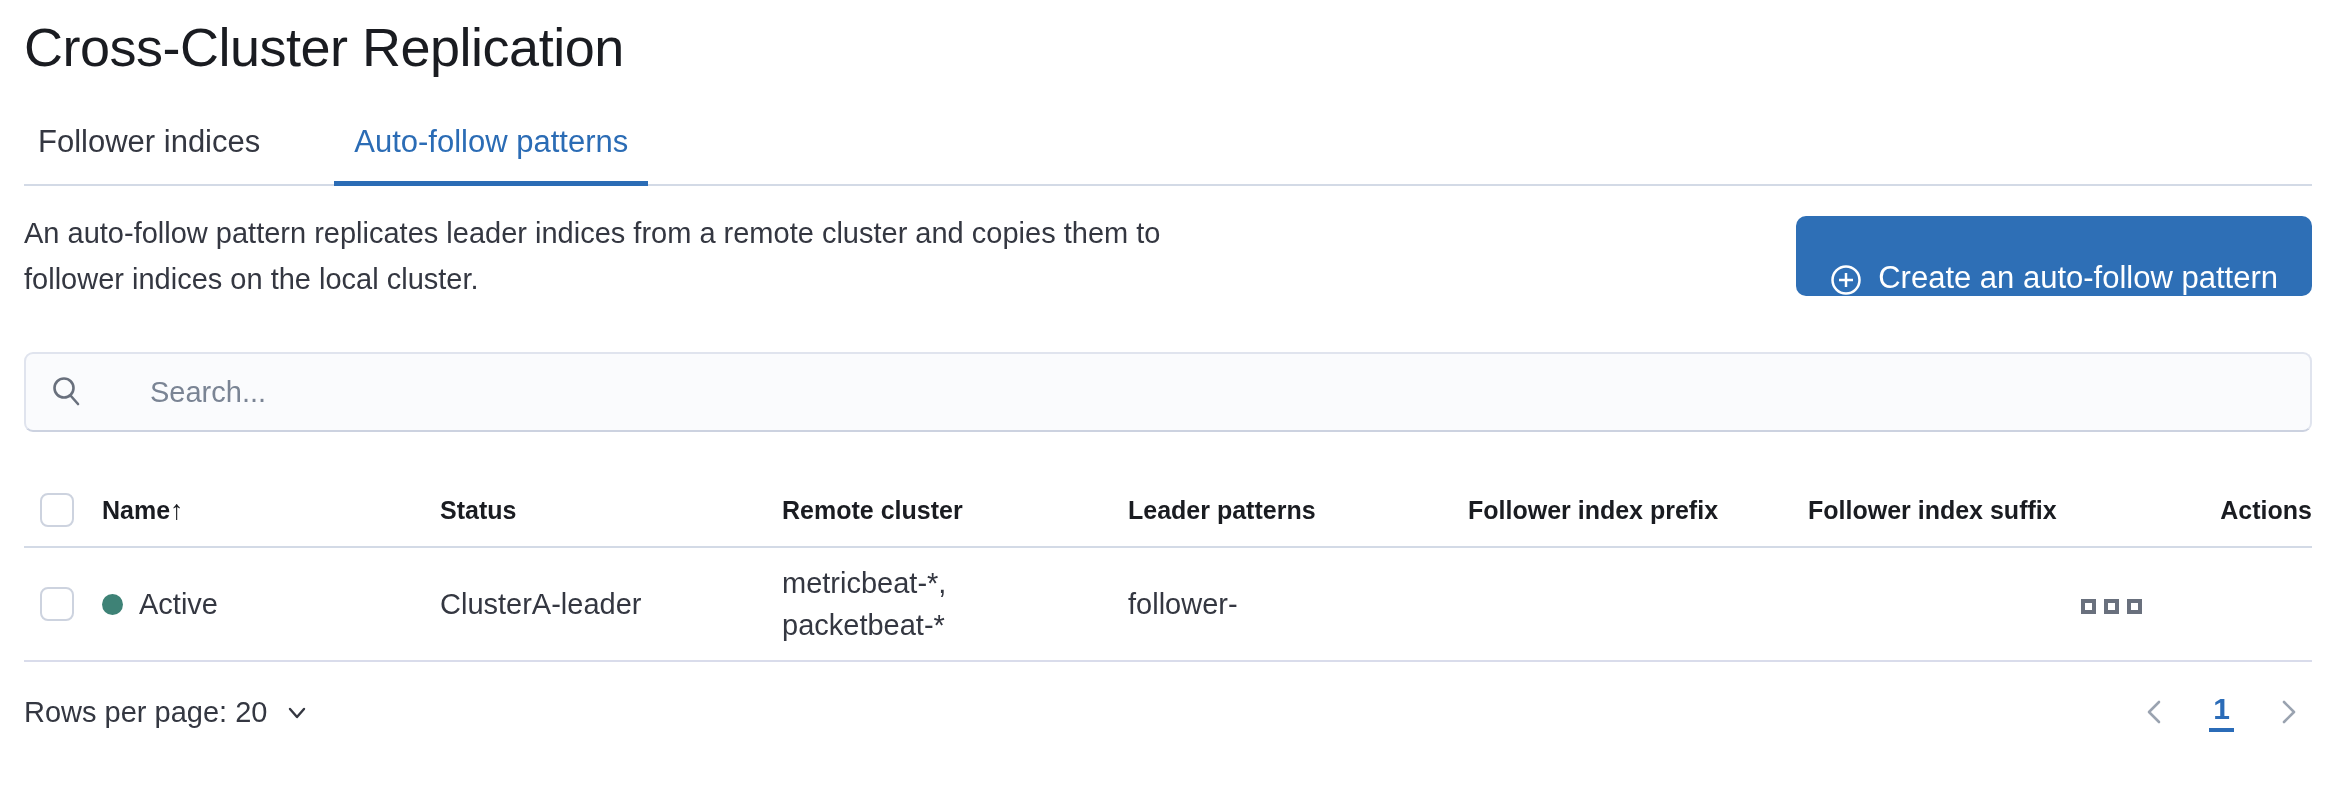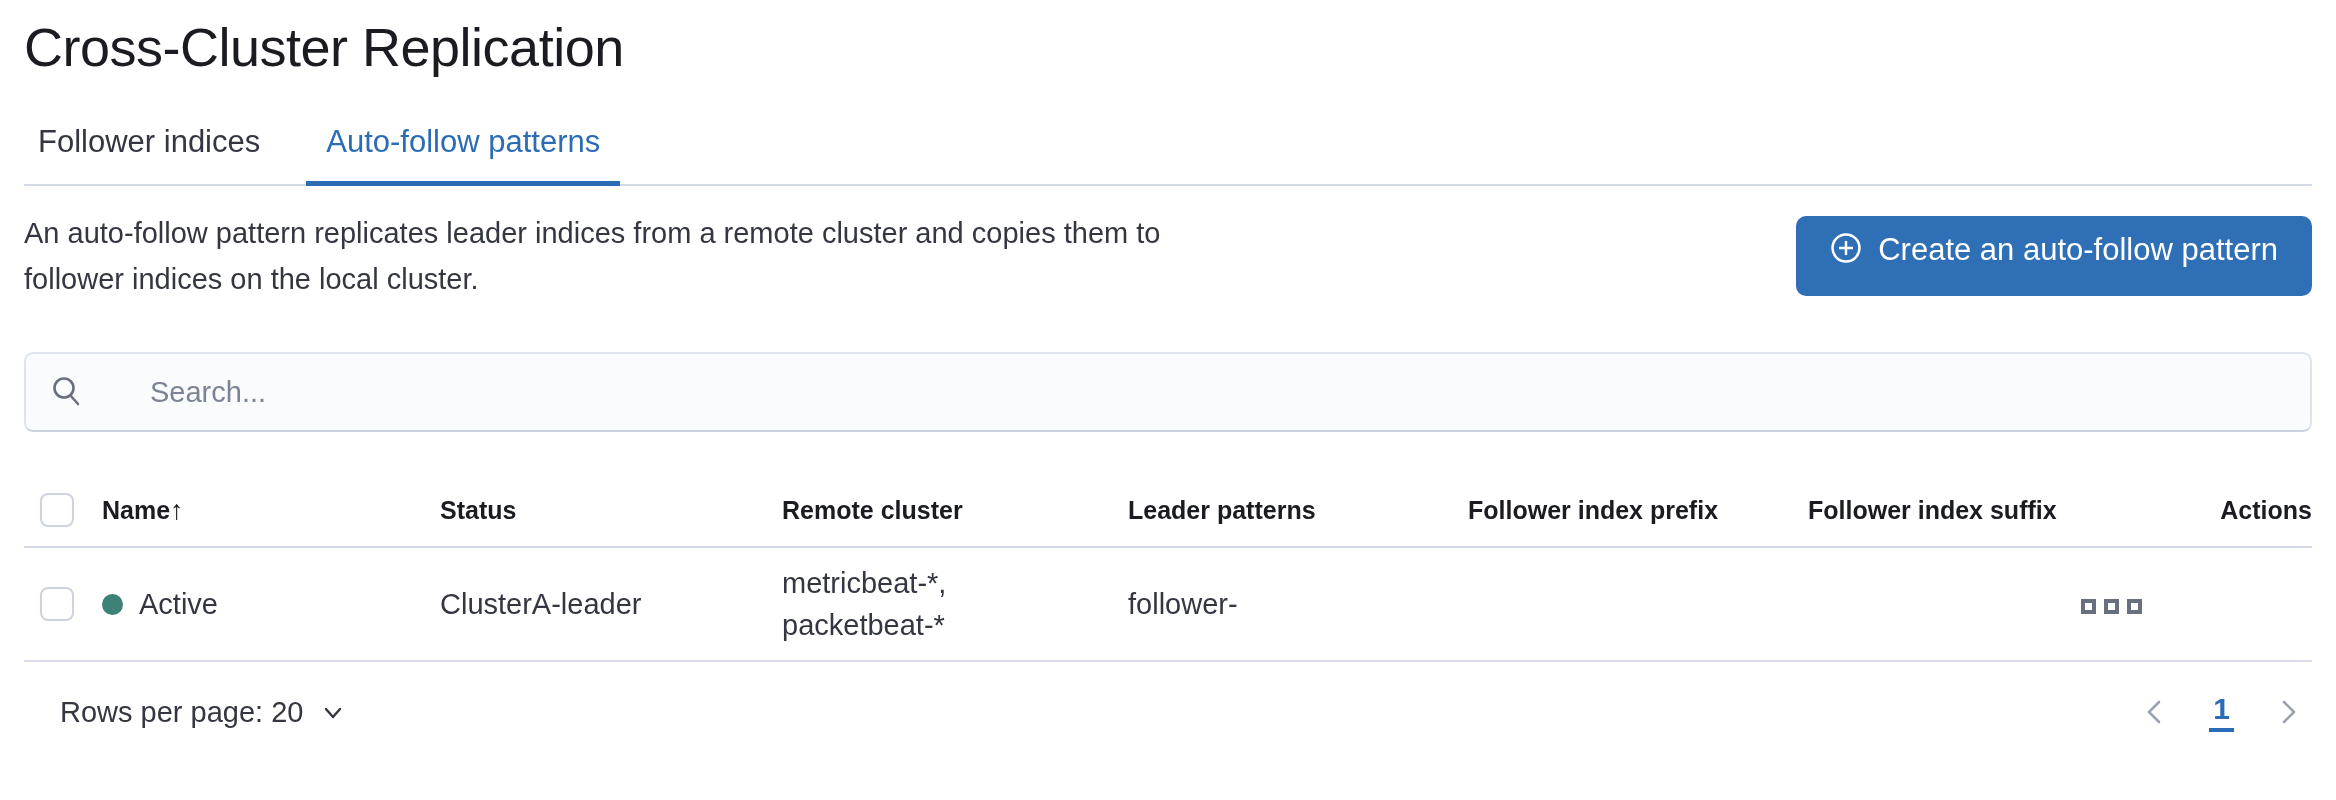--- a/index.html
+++ b/index.html
@@ -19,20 +19,21 @@
     line-height: 62px;
     letter-spacing: -0.5px;
   }
 
   
   .tabs {
     display: flex;
     margin-top: 46px;
     border-bottom: 2px solid #d3dae6;
     padding-left: 0;
+    gap: 28px;
   }
   .tab {
     font-size: 31px;
     line-height: 36px;
     padding: 0 20px 24px 20px;
     color: #343741;
     cursor: pointer;
     position: relative;
     margin-right: 26px;
   }
@@ -54,28 +55,28 @@
     justify-content: space-between;
   }
   .description {
     font-size: 29px;
     line-height: 46px;
     color: #343741;
     max-width: 1160px;
   }
   .create-btn {
     display: flex;
-    align-items: flex-start;
+    align-items: flex-end;
     gap: 16px;
     background: #2e6fb6;
     color: #ffffff;
     border: none;
     border-radius: 10px;
     height: 80px;
-    padding: 16px 34px;
+    padding: 0 34px;
     font-size: 31px;
     font-family: inherit;
     cursor: pointer;
     white-space: nowrap;
   }
 
   
   .search-bar {
     margin-top: 50px;
     height: 80px;
@@ -151,21 +152,20 @@
     align-items: center;
     justify-content: space-between;
   }
   .rows-per-page {
     display: flex;
     align-items: center;
     gap: 16px;
     font-size: 29px;
     color: #343741;
     cursor: pointer;
-    margin-left: 36px;
   }
   .pager { display: flex; align-items: center; gap: 40px; padding-right: 8px; }
   .page-num {
     font-size: 30px;
     font-weight: 700;
     color: #2b6cb8;
     text-decoration: none;
     border-bottom: 4px solid #2b6cb8;
     padding: 0 4px 2px 4px;
     cursor: pointer;

